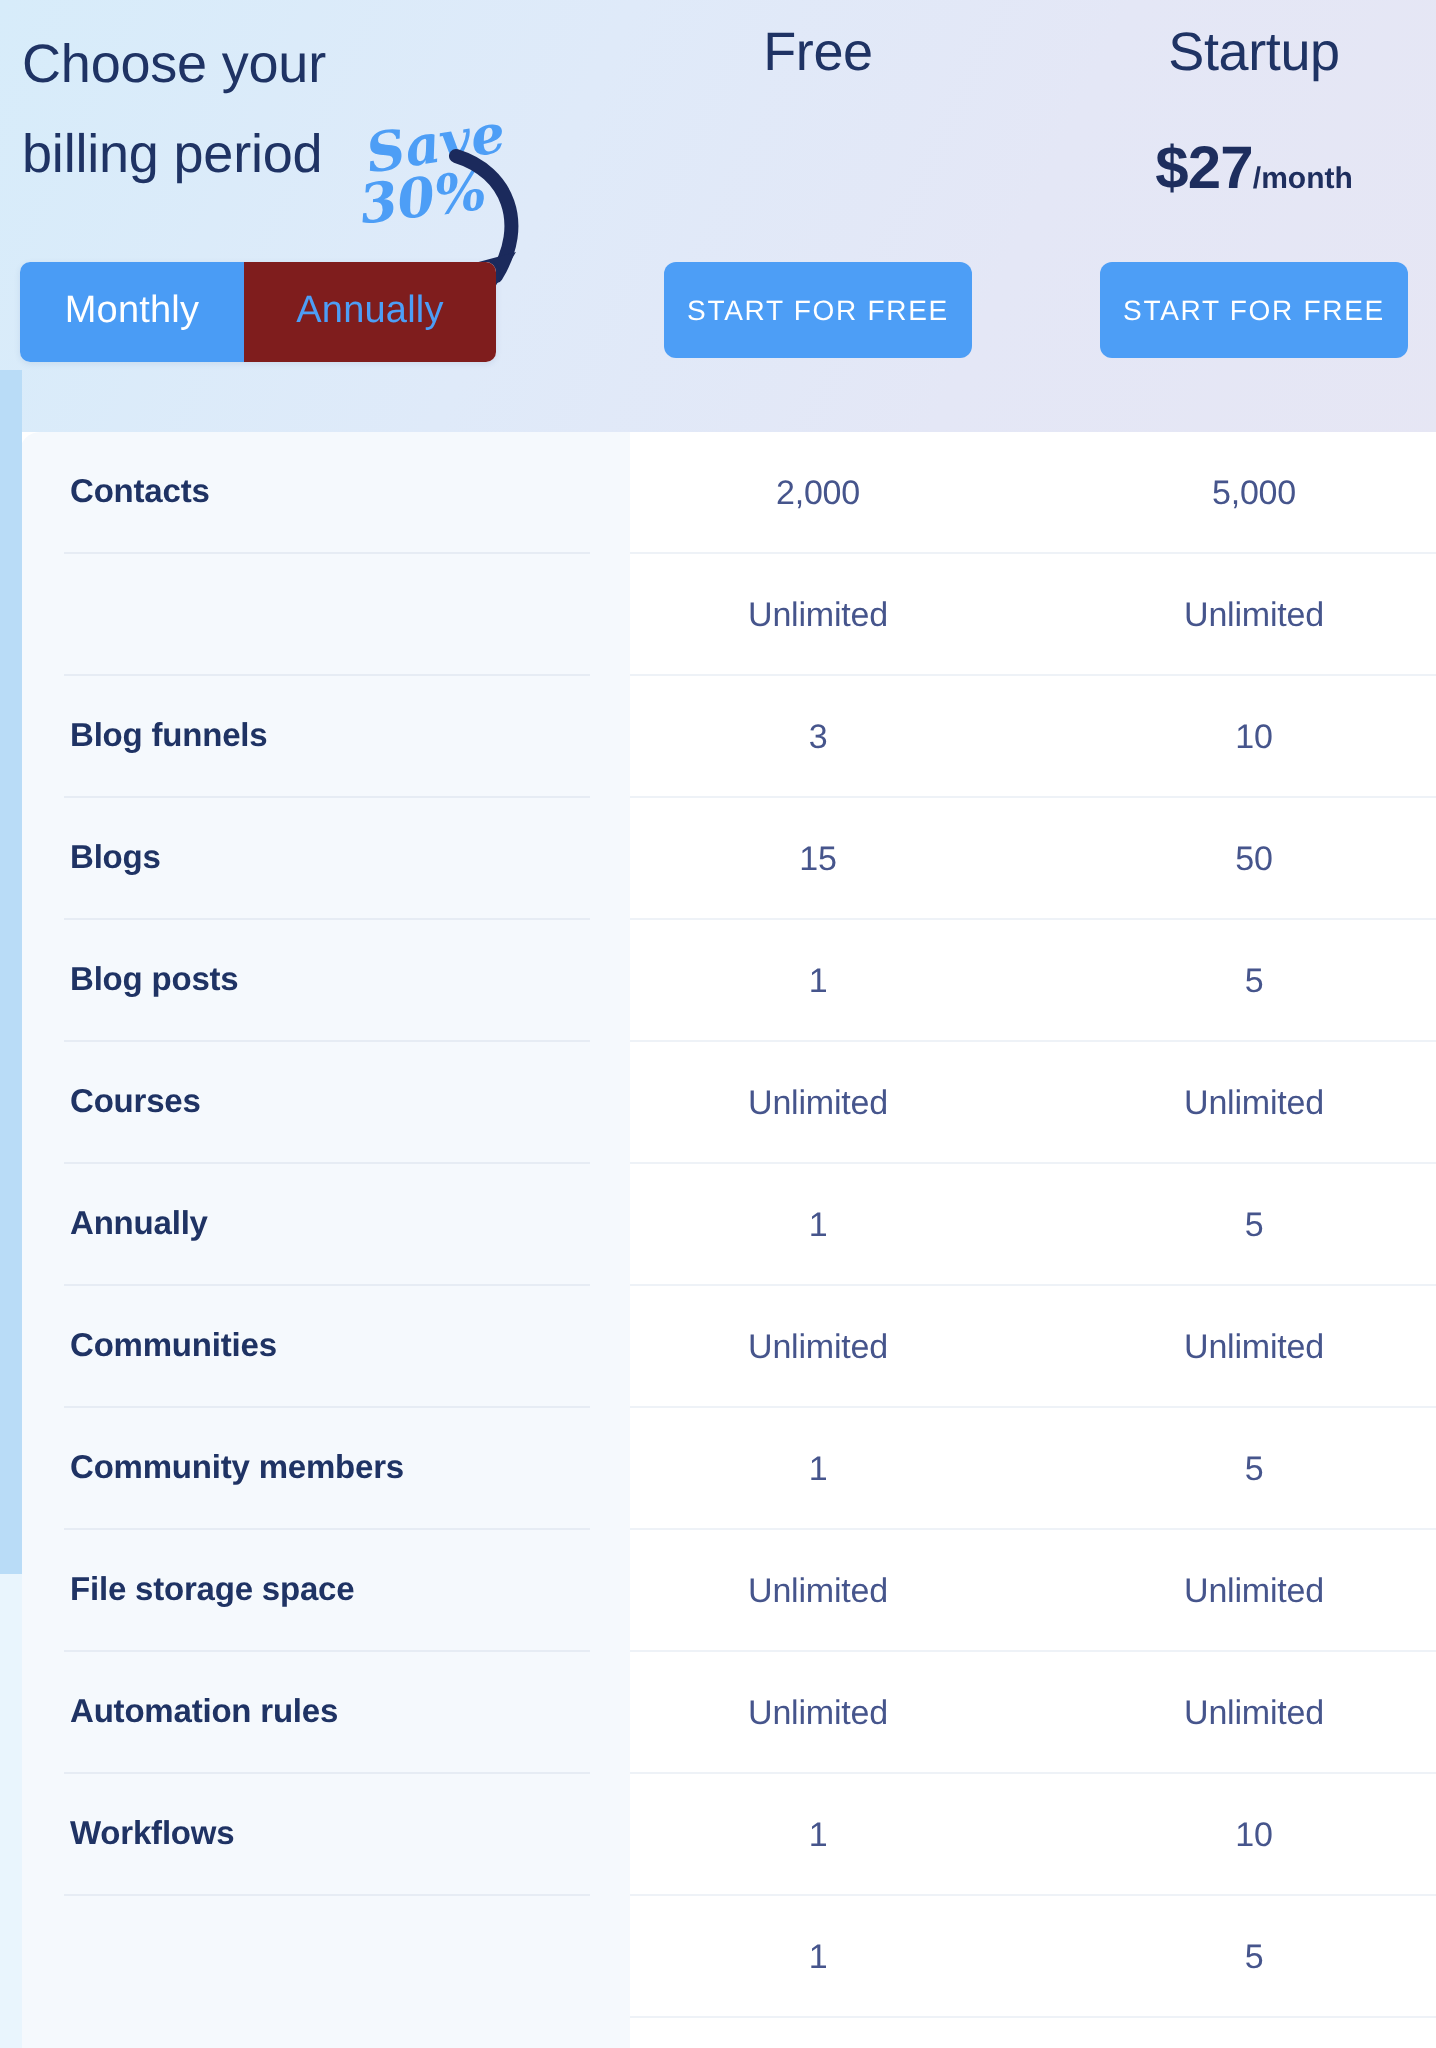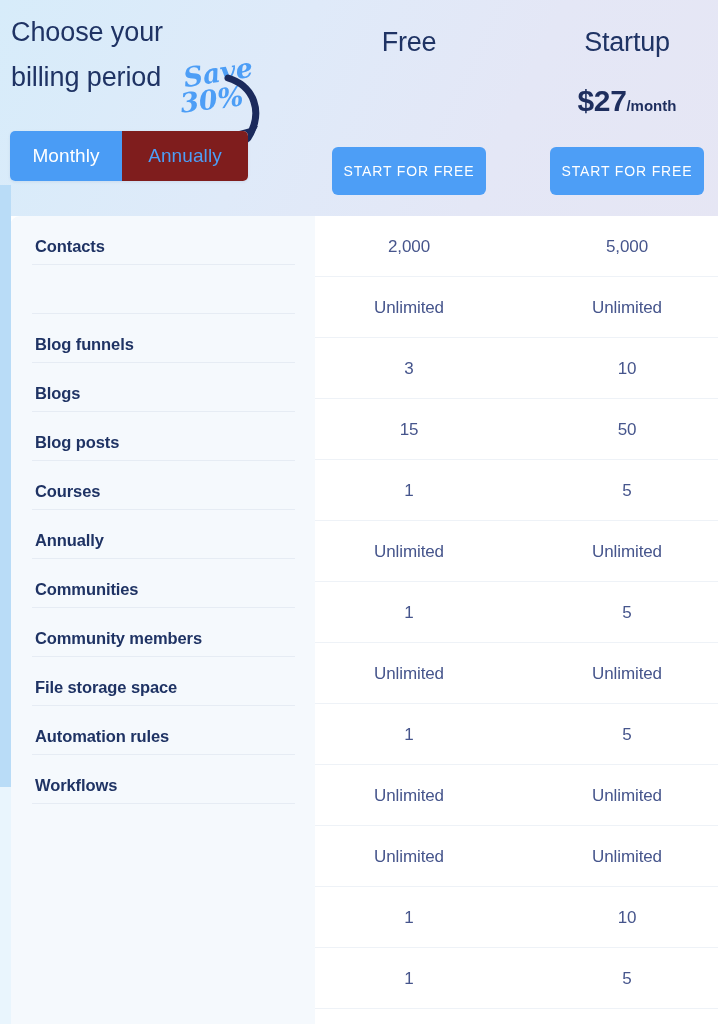--- a/index.html
+++ b/index.html
@@ -48,21 +48,21 @@
     background:#ffffff;
   }
   .toggle-opt{
     flex:0 0 auto;display:flex;align-items:center;justify-content:center;
     font-size:19px;letter-spacing:.1px;cursor:pointer;user-select:none;
   }
   .toggle-opt.monthly{width:112px;background:#4a9cf5;color:#ffffff;}
   .toggle-opt.annually{width:126px;background:#7f1d1d;color:#4d9ef6;}
 
   
-  .plan{position:absolute;top:16px;height:188px;}
+  .plan{position:absolute;top:0;height:188px;}
   .plan.free{left:315px;width:188px;}
   .plan.startup{left:533px;width:188px;}
   .plan-name{
     position:absolute;left:0;right:0;top:11px;text-align:center;
     color:#1f3364;font-size:27px;font-weight:400;letter-spacing:-0.2px;
   }
   .plan-price{
     position:absolute;left:0;right:0;top:68px;text-align:center;
     color:#1e2e5e;font-size:30px;font-weight:700;letter-spacing:-0.4px;
     white-space:nowrap;
@@ -83,21 +83,21 @@
     background:#ffffff;overflow:hidden;
   }
   .label-col{
     position:absolute;left:10px;top:0;width:305px;height:808px;
     background:#f5f9fd;border-top-left-radius:10px;
   }
   .value-area{
     position:absolute;left:315px;top:0;right:0;height:808px;background:#ffffff;
   }
   .rows{position:absolute;left:0;top:0;right:0;}
-  .row{height:49px;position:relative;}
+  .row{height:61px;position:relative;}
   .row-label{
     position:absolute;left:25px;top:0;height:61px;display:flex;align-items:center;
     color:#1f3364;font-size:16.5px;font-weight:700;letter-spacing:-0.1px;
     white-space:nowrap;
   }
   .row .divider{
     position:absolute;left:22px;width:263px;bottom:0;height:1px;background:#e6ecf4;
   }
   .vrow{height:61px;position:relative;}
   .vrow .vdivider{

